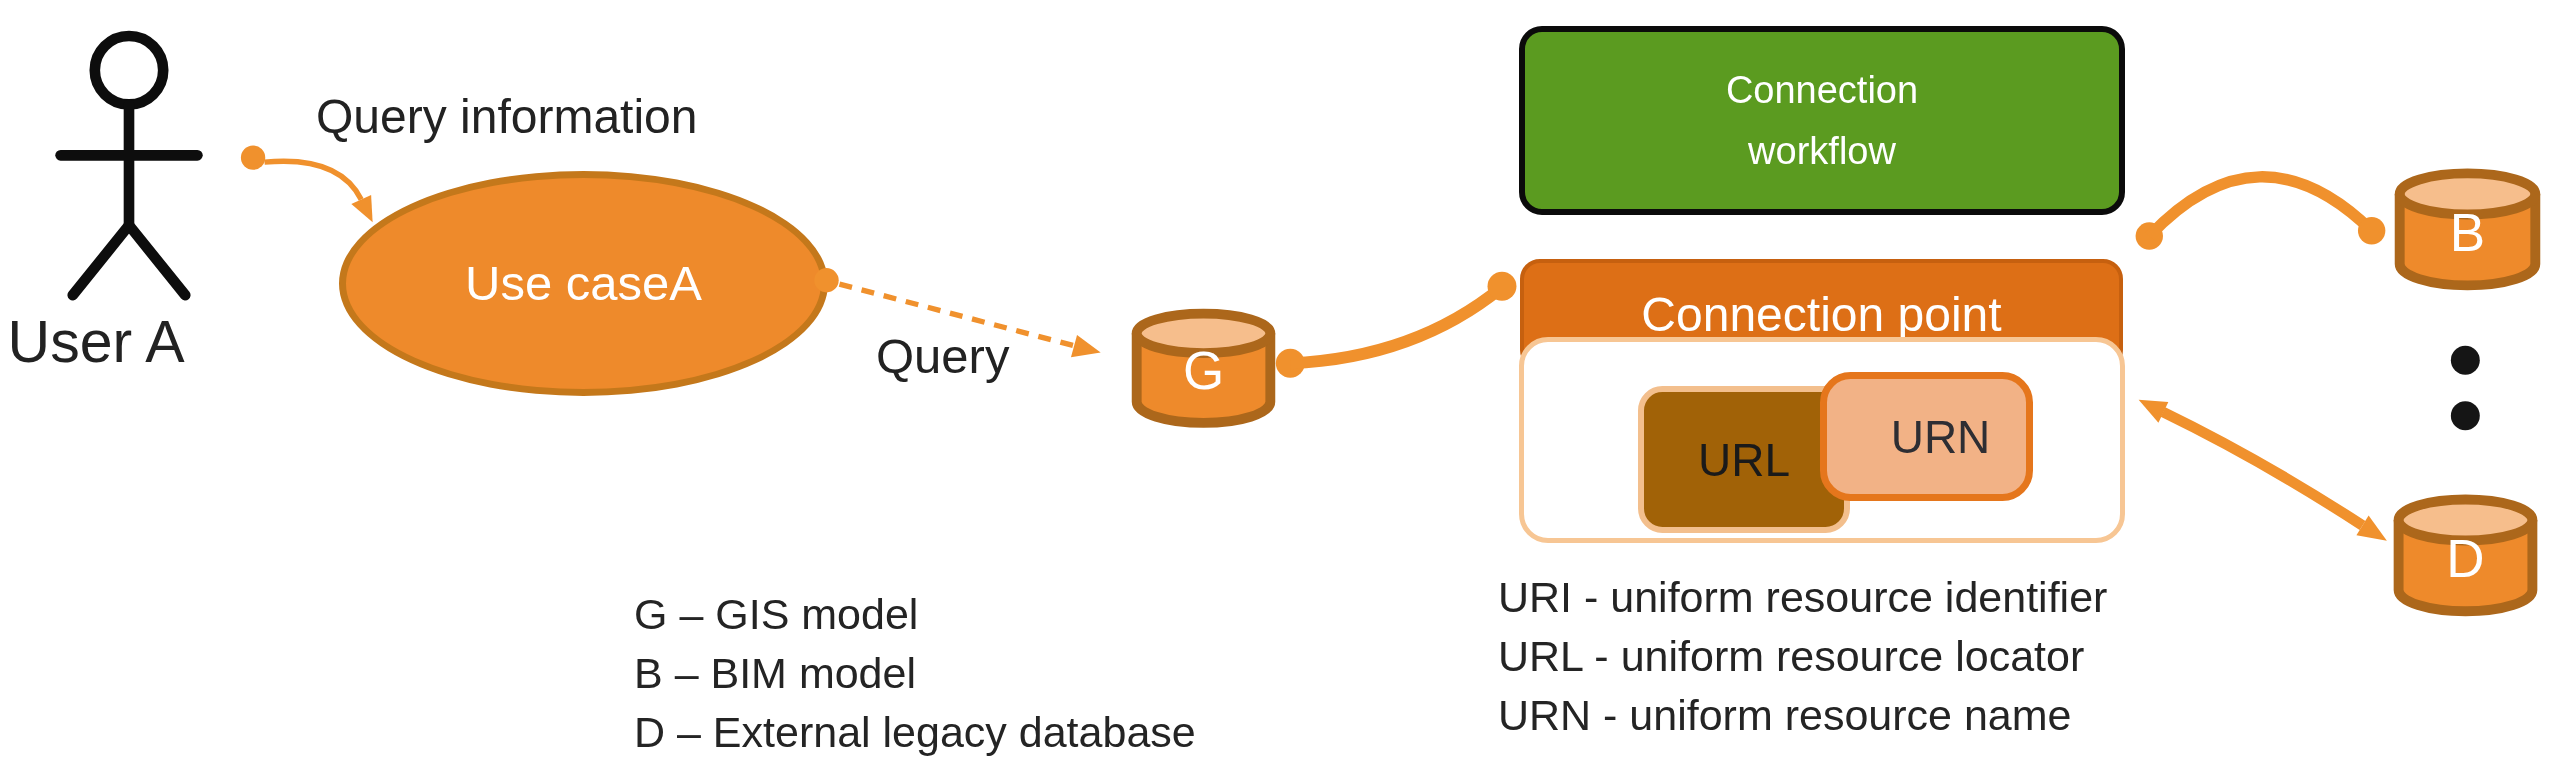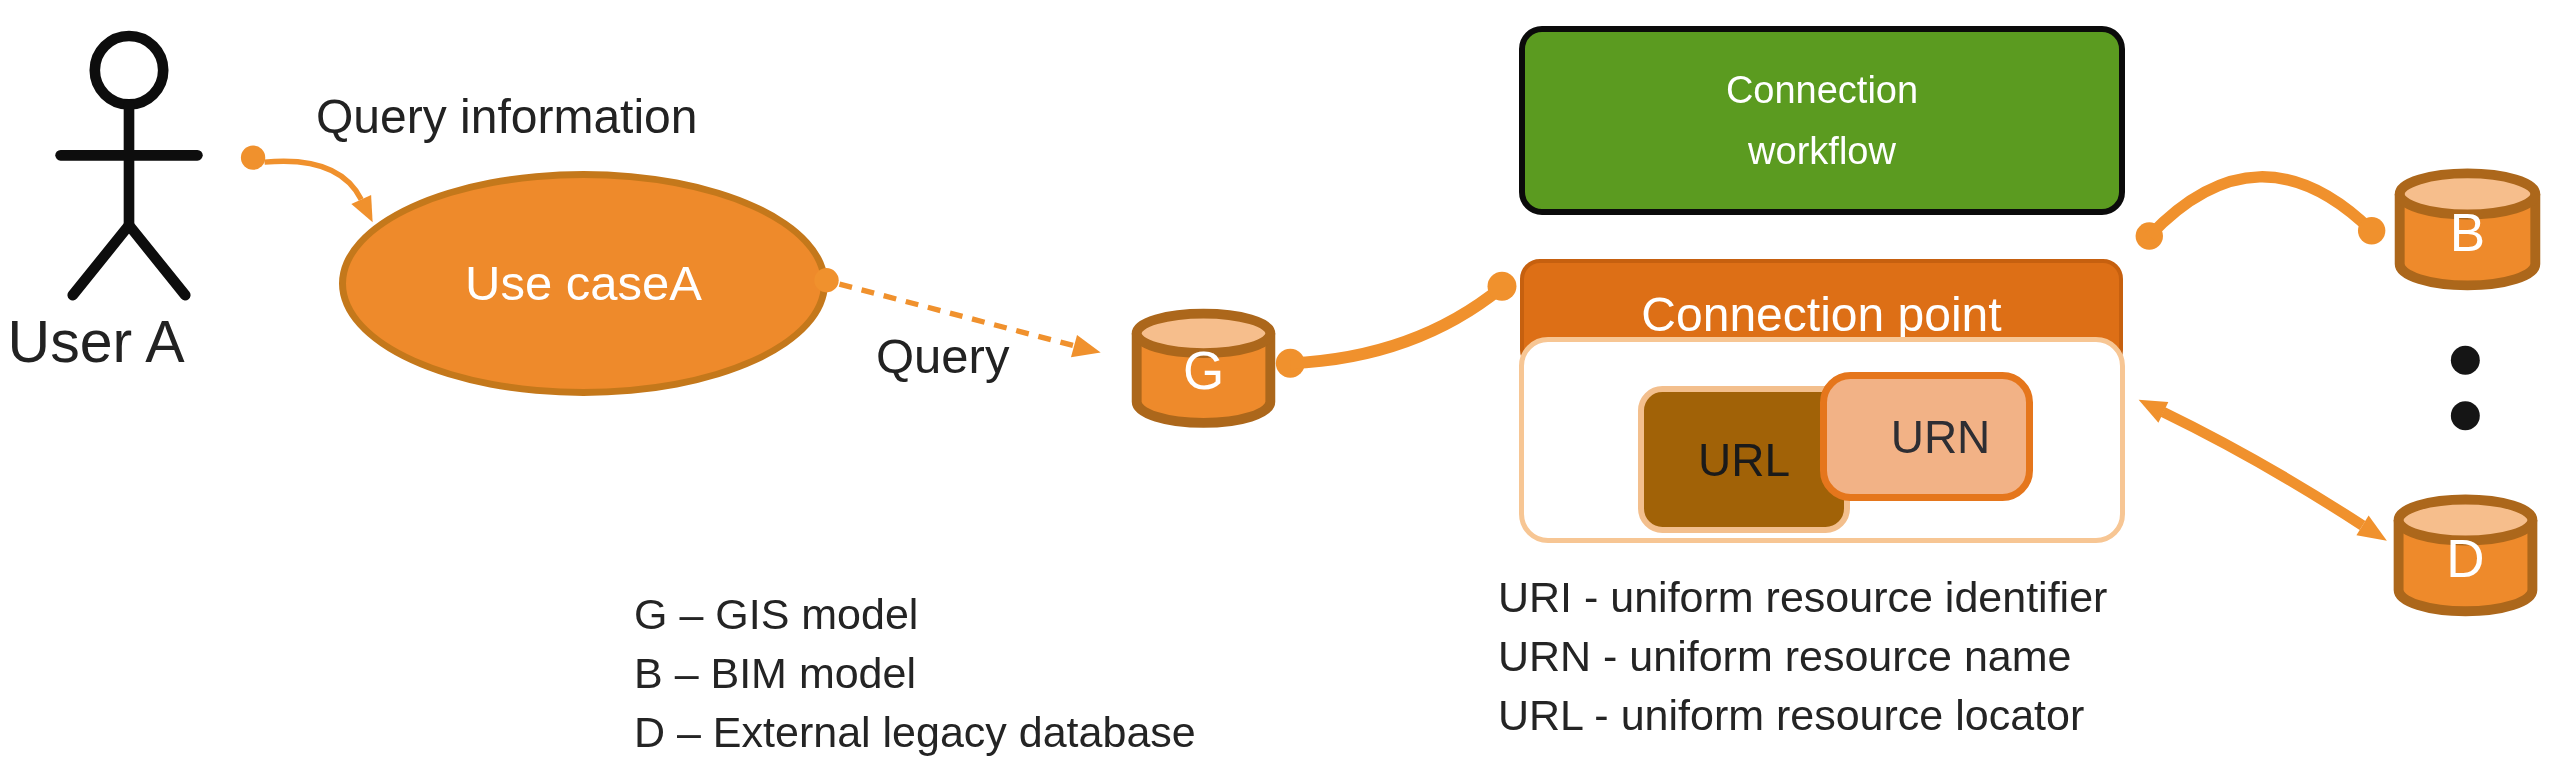--- a/index.html
+++ b/index.html
@@ -142,22 +142,22 @@
     <span class="cyl-letter">D</span>
   </div>
 
   <div class="abs legend" id="legend-left">
     <div>G – GIS model</div>
     <div>B – BIM model</div>
     <div>D – External legacy database</div>
   </div>
   <div class="abs legend" id="legend-right">
     <div>URI - uniform resource identifier</div>
+    <div>URL - uniform resource locator</div>
     <div>URN - uniform resource name</div>
-    <div>URL - uniform resource locator</div>
   </div>
 
   <svg class="abs" id="connectors" width="2576" height="776" viewBox="0 0 3382 1019">
 
     <g stroke="#F0912D" fill="#F0912D">
       <circle cx="332" cy="207" r="16" stroke="none"></circle>
       <path d="M347,213 Q445,204 474,262" fill="none" stroke-width="7"></path>
       <polygon points="489,292 461,268 487,256" stroke="none"></polygon>
     </g>
 

